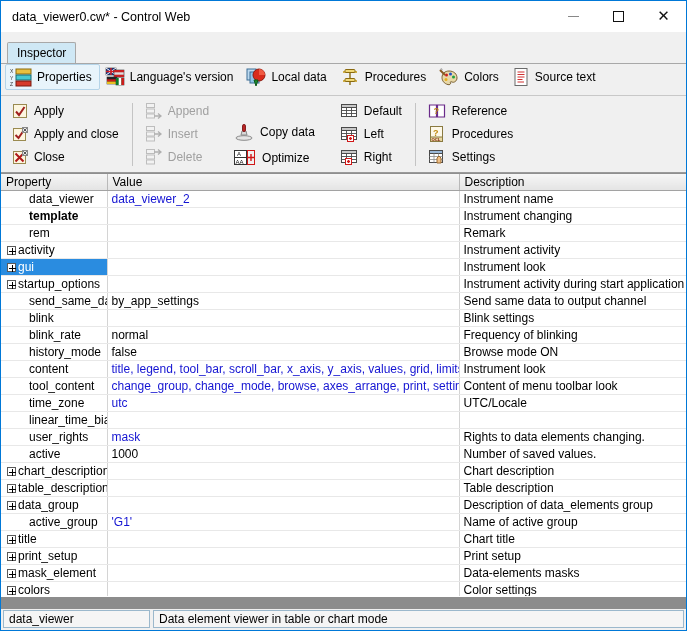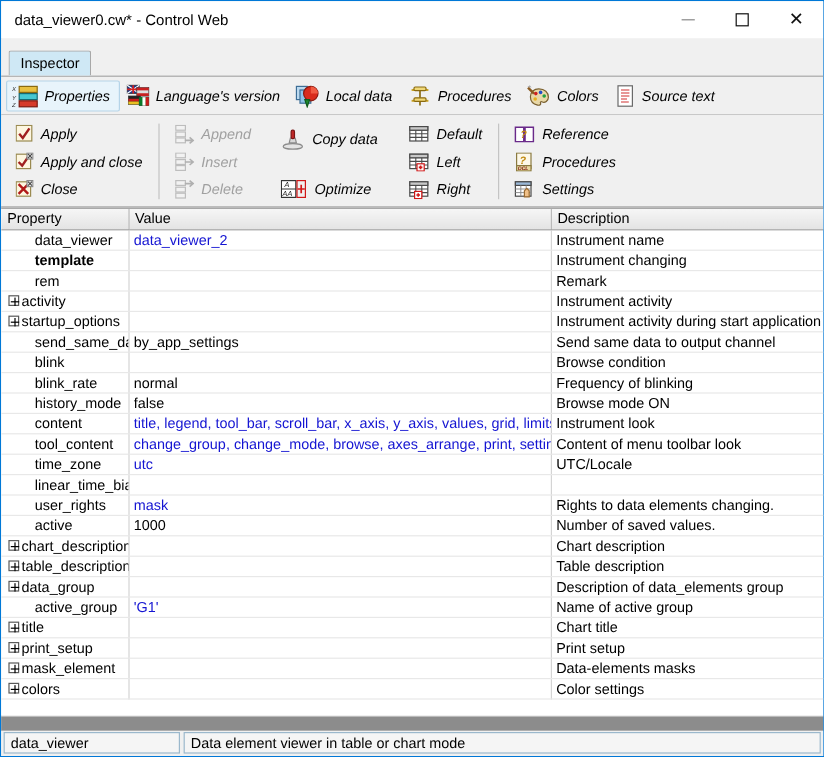--- a/index.html
+++ b/index.html
@@ -67,24 +67,22 @@
     color: #000;
     border-radius: 2px 2px 0 0;
   }
 
   
   .modebar {
     height: 32px; min-height: 32px;
     background: #f0f0f0;
     border-bottom: 1px solid #c8c8c8;
     display: flex;
-    align-items: center;
     padding-left: 4px;
     gap: 0px;
-    font-style: italic;
   }
   .modebtn {
     display: flex; align-items: center;
     height: 26px;
     padding: 0 7px 0 4px;
     gap: 5px;
     font-size: 12px;
     color: #000;
     white-space: nowrap;
     border: 1px solid transparent;
@@ -118,21 +116,20 @@
   .abtn {
     display: flex; align-items: center;
     gap: 6px;
     height: 22px;
     padding: 0 4px;
     font-size: 12px;
     color: #000;
     white-space: nowrap;
     border: 1px solid transparent;
     border-radius: 2px;
-    font-style: italic;
   }
   .abtn.disabled { color: #a0a0a0; }
 
   
   .gridwrap {
     flex: 1 1 auto;
     margin: 0px 0 0 0;
     background: #fff;
     border-top: 1px solid #8f8f8f;
     overflow: hidden;
@@ -382,21 +379,21 @@
         <svg class="ico" width="17" height="16" viewBox="0 0 17 16">
           <rect x="1.5" y="0.5" width="8" height="4" fill="#f2f2f2" stroke="#bdbdbd"></rect>
           <rect x="1.5" y="6" width="8" height="4" fill="#f2f2f2" stroke="#bdbdbd"></rect>
           <rect x="1.5" y="11" width="8" height="4" fill="#f2f2f2" stroke="#bdbdbd"></rect>
           <path d="M9 3 H16 M13 0.5 L16 3 L13 5.5" stroke="#b0b0b0" stroke-width="1.3" fill="none"></path>
         </svg>
         <span>Delete</span>
       </div>
     </div>
 
-    <div class="agroup" style="justify-content:flex-end;gap:20px;padding-top:6px;">
+    <div class="agroup" style="justify-content:flex-end;gap:4px;padding-top:6px;">
       <div class="abtn">
         <svg class="ico" width="20" height="18" viewBox="0 0 20 18">
           <ellipse cx="10" cy="15" rx="8" ry="2.3" fill="#e4e4e4" stroke="#8a8a8a"></ellipse>
           <path d="M7 12 L13 12 L12 8 L8 8 Z" fill="#d8d8d8" stroke="#8a8a8a"></path>
           <rect x="8.6" y="1.5" width="2.8" height="7" rx="1.2" fill="#c02828" stroke="#7a1414"></rect>
         </svg>
         <span>Copy data</span>
       </div>
       <div class="abtn">
         <svg class="ico" width="22" height="18" viewBox="0 0 22 18">
@@ -523,20 +520,30 @@
           <tr>
             <td class="c-prop">
               <div class="propinner">
                 <span class="expander"></span>
                 <span class="prop-label">activity</span>
               </div>
             </td>
             <td><span class="val-plain"></span></td>
             <td><span>Instrument activity</span></td>
           </tr>
+          <tr class="sel">
+            <td class="c-prop">
+              <div class="propinner">
+                <span class="expander"></span>
+                <span class="prop-label">gui</span>
+              </div>
+            </td>
+            <td><span class="val-plain"></span></td>
+            <td><span>Instrument look</span></td>
+          </tr>
           <tr>
             <td class="c-prop">
               <div class="propinner">
                 <span class="expander"></span>
                 <span class="prop-label">startup_options</span>
               </div>
             </td>
             <td><span class="val-plain"></span></td>
             <td><span>Instrument activity during start application</span></td>
           </tr>
@@ -551,21 +558,21 @@
             <td><span>Send same data to output channel</span></td>
           </tr>
           <tr>
             <td class="c-prop">
               <div class="propinner">
                 <span class="noexp"></span>
                 <span class="prop-label" style="padding-left: 11px;">blink</span>
               </div>
             </td>
             <td><span class="val-plain"></span></td>
-            <td><span>Browse condition</span></td>
+            <td><span>Blink settings</span></td>
           </tr>
           <tr>
             <td class="c-prop">
               <div class="propinner">
                 <span class="noexp"></span>
                 <span class="prop-label" style="padding-left: 11px;">blink_rate</span>
               </div>
             </td>
             <td><span class="val-plain">normal</span></td>
             <td><span>Frequency of blinking</span></td>

